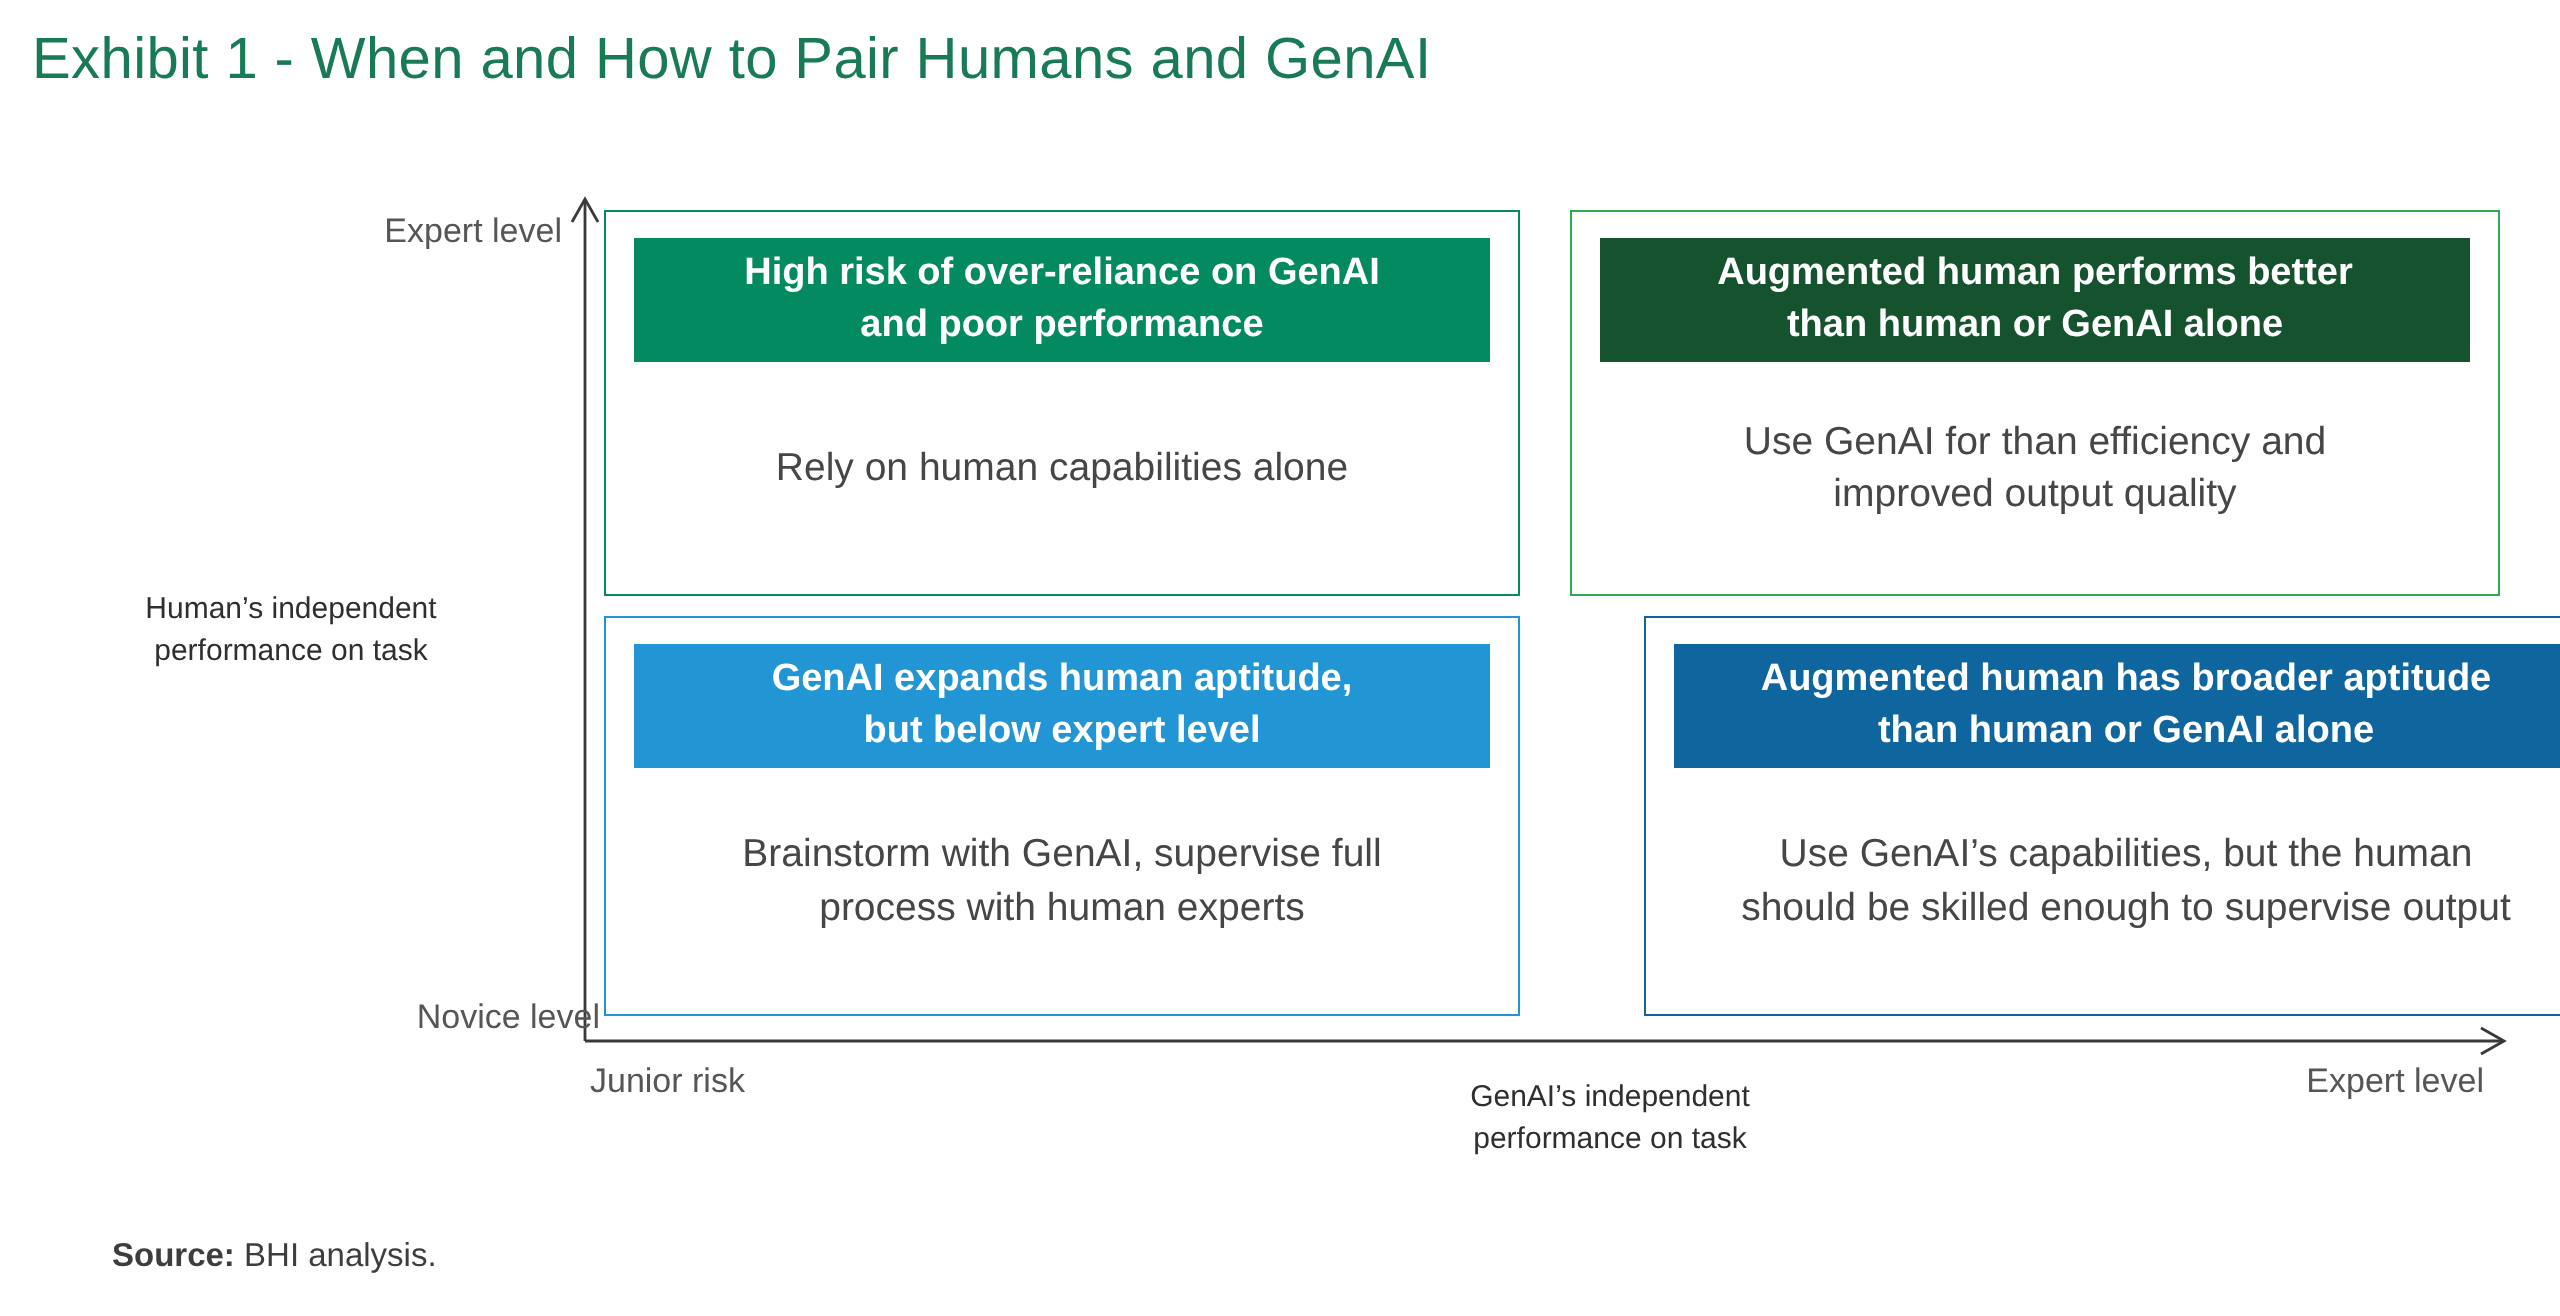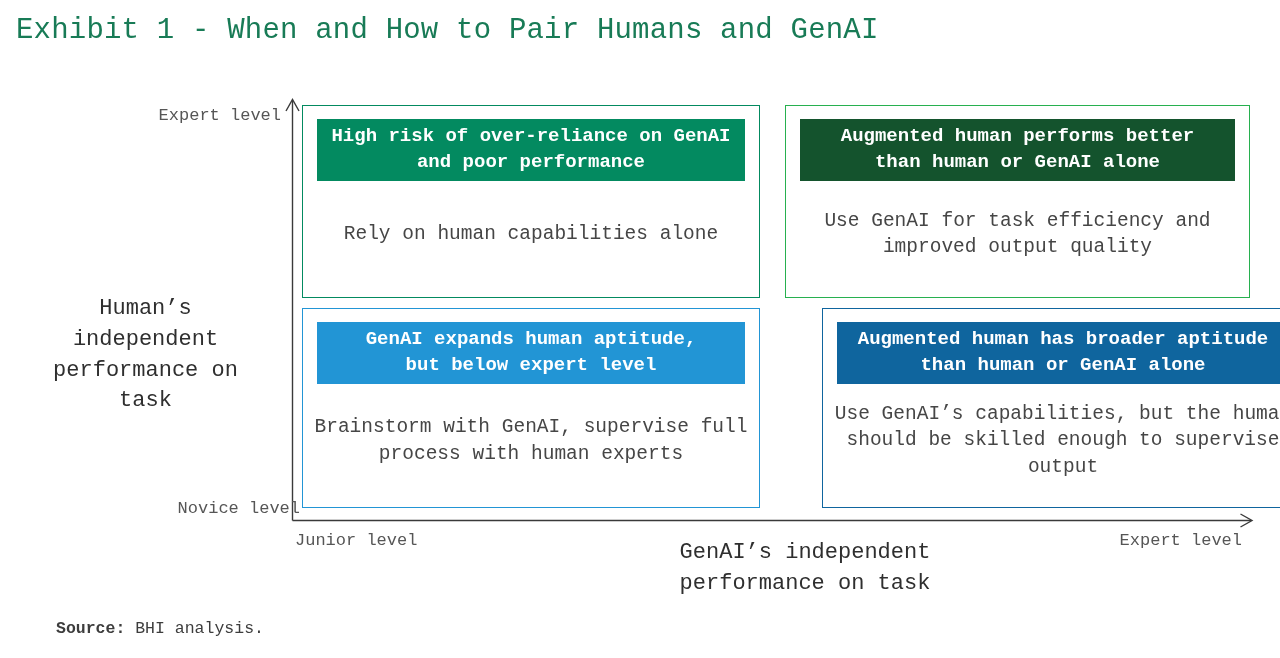--- a/index.html
+++ b/index.html
@@ -1,21 +1,21 @@
 <!DOCTYPE html>
 <html><head>
 <meta charset="utf-8">
 <style>
   html, body { margin: 0; padding: 0; background: #ffffff; }
   .page {
     position: relative;
     width: 1280px;
     height: 658px;
     background: #ffffff;
-    font-family: Liberation Mono, monospace;
+    font-family: Liberation Sans, sans-serif;
     overflow: hidden;
   }
   .title {
     position: absolute;
     left: 16px;
     top: 14px;
     font-size: 29px;
     font-weight: 500;
     letter-spacing: 0.2px;
     color: #187B56;
@@ -66,21 +66,21 @@
     font-size: 17px;
     color: #565656;
   }
   .y-top    { left: 0; width: 281px; top: 106px; text-align: right; }
   .y-bottom { left: 0; width: 281px; top: 499px; text-align: right; padding-left: 19px; }
   .x-left   { left: 295px; top: 531px; }
   .x-right  { right: 38px; top: 531px; }
 
   .axis-title {
     position: absolute;
-    font-size: 22px;
+    font-size: 15px;
     color: #2f2f2f;
     line-height: 1.4;
     text-align: center;
     white-space: pre-line;
   }
   .y-title { left: 28px; top: 294px; width: 235px; }
   .x-title { left: 605px; top: 538px; width: 400px; }
 
   .source {
     position: absolute;
@@ -108,35 +108,35 @@
       <line x1="292.5" y1="520.5" x2="1251" y2="520.5" stroke="#3a3a3a" stroke-width="1.4"></line>
       <polyline points="1240.5,514 1252,520.5 1240.5,527" fill="none" stroke="#3a3a3a" stroke-width="1.4"></polyline>
     </g>
   </svg>
 
   <div class="tick-label y-top">Expert level</div>
   <div class="tick-label y-bottom">Novice level</div>
   <div class="axis-title y-title">Human’s independent
 performance on task</div>
 
-  <div class="tick-label x-left">Junior level</div>
+  <div class="tick-label x-left">Junior risk</div>
   <div class="tick-label x-right">Expert level</div>
   <div class="axis-title x-title">GenAI’s independent
 performance on task</div>
 
   <div class="quadrant q-tl" style="border-color: rgb(3, 138, 96);">
     <div class="q-header" style="background-color: rgb(3, 138, 96);">High risk of over-reliance on GenAI
 and poor performance</div>
     <div class="q-body">Rely on human capabilities alone</div>
   </div>
 
   <div class="quadrant q-tr" style="border-color: rgb(39, 176, 79);">
     <div class="q-header" style="background-color: #14532d;">Augmented human performs better
 than human or GenAI alone</div>
-    <div class="q-body">Use GenAI for task efficiency and
+    <div class="q-body">Use GenAI for than efficiency and
 improved output quality</div>
   </div>
 
   <div class="quadrant q-bl" style="border-color: rgb(34, 149, 213);">
     <div class="q-header" style="background-color: rgb(34, 149, 213);">GenAI expands human aptitude,
 but below expert level</div>
     <div class="q-body">Brainstorm with GenAI, supervise full
 process with human experts</div>
   </div>
 

